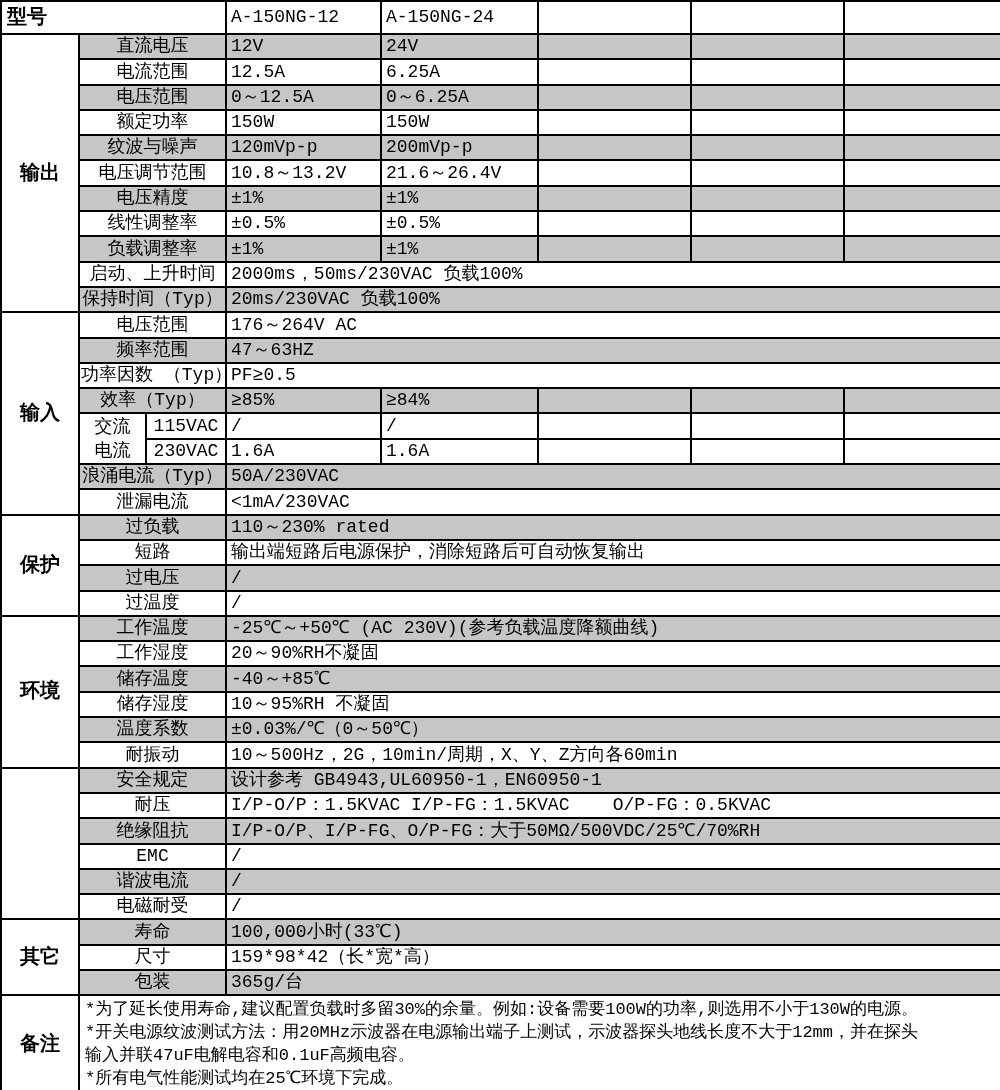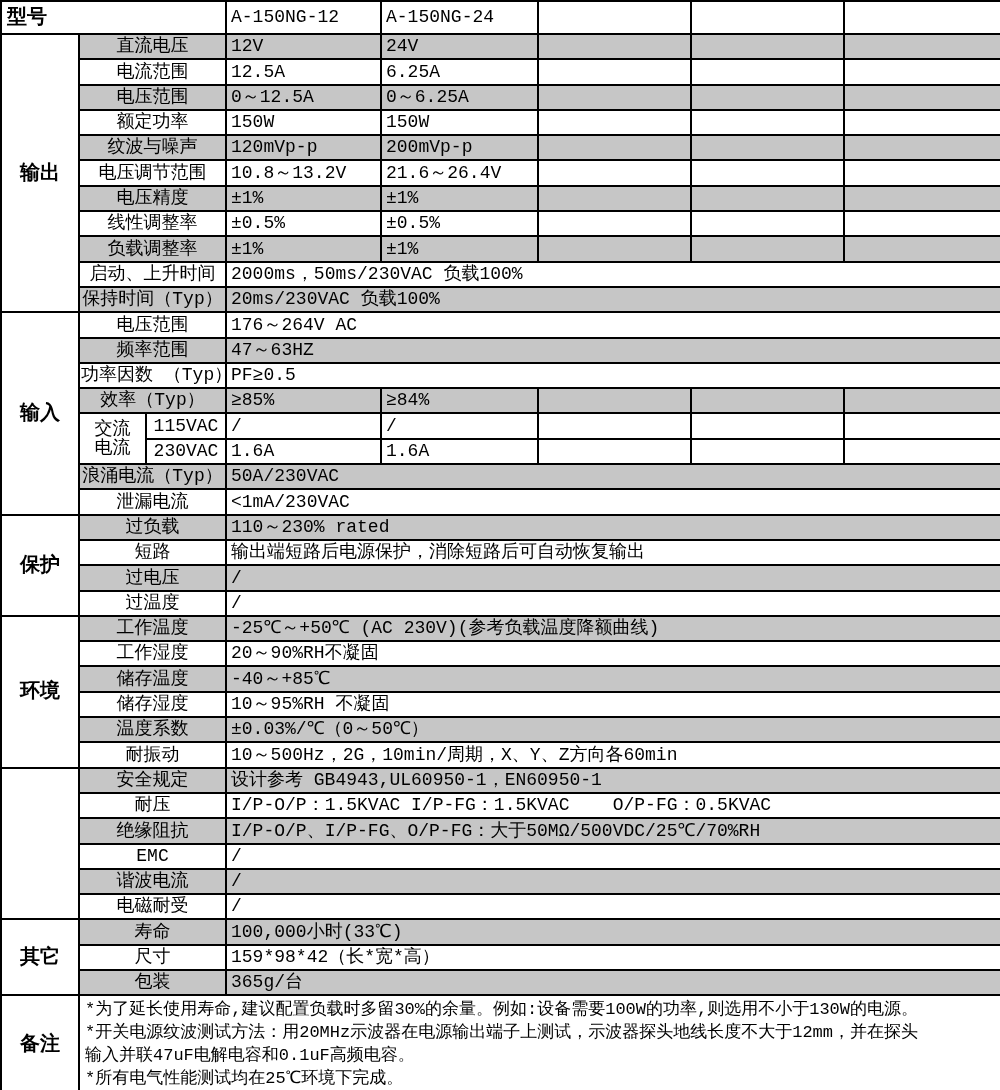--- a/index.html
+++ b/index.html
@@ -41,21 +41,21 @@
     font-size: 20px;
     text-align: center;
     padding: 0 1px;
     border-radius: 8px;
   }
   table.spec td.label {
     text-align: center;
     font-size: 18px;
     padding: 0 1px;
   }
-  table.spec td.prewrap { white-space: pre-line; line-height: 19px; }
+  table.spec td.prewrap { white-space: pre-line; line-height: 24px; }
   table.spec td.modelhead {
     font-weight: bold;
     font-size: 20px;
     text-align: left;
     padding: 0 5px;
   }
   table.spec td.note {
     white-space: pre-wrap;
     font-size: 17px;
     line-height: 23px;

